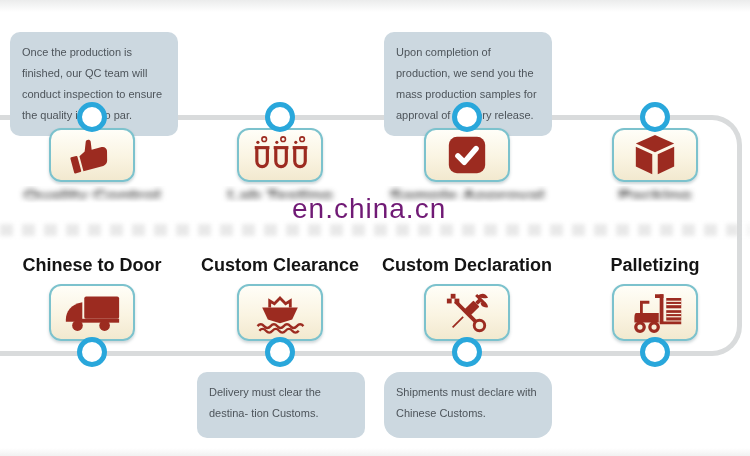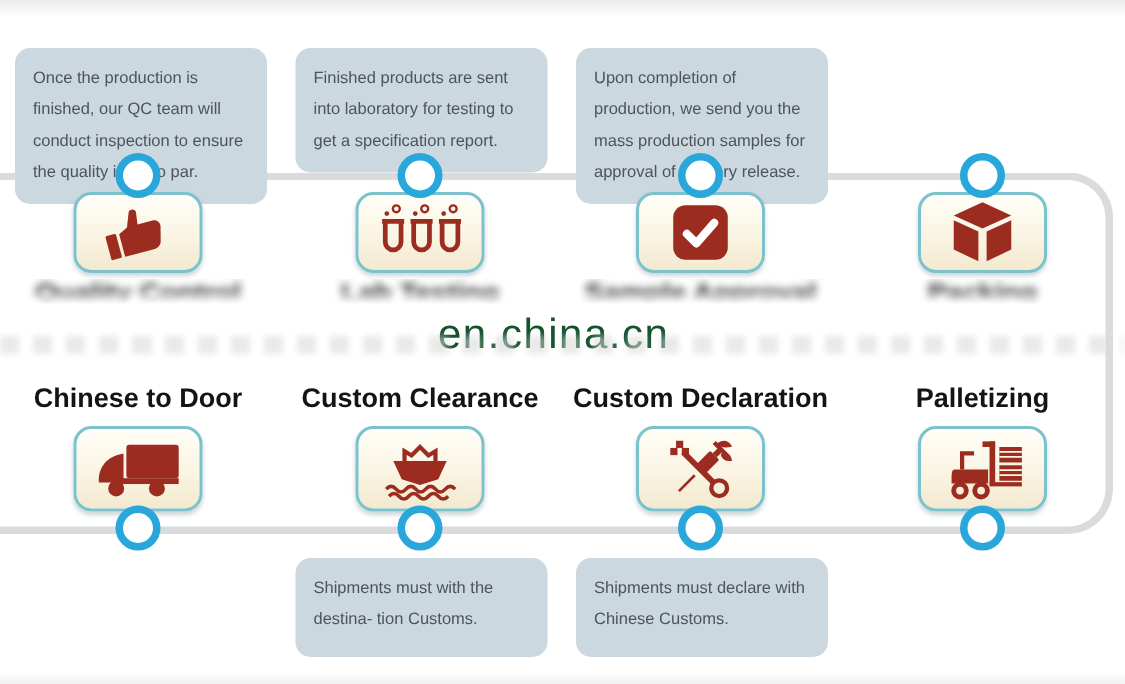--- a/index.html
+++ b/index.html
@@ -21,41 +21,38 @@
         background:linear-gradient(180deg,#fffef8 0%,#faf4e2 55%,#f2e9cf 100%);
         border:2px solid #7cc2cd;border-radius:12px;
         box-shadow:0 2px 3px rgba(60,90,100,.25);
         display:flex;align-items:center;justify-content:center;z-index:3;}
   .heading{position:absolute;width:190px;text-align:center;font-size:18px;
         font-weight:bold;color:#141414;z-index:2;}
   .blur-title{position:absolute;width:180px;text-align:center;font-size:19px;
         font-weight:bold;color:#2a2a2a;filter:blur(3px);z-index:2;
         -webkit-mask-image:linear-gradient(to bottom,#000 30%,rgba(0,0,0,0) 78%);
         mask-image:linear-gradient(to bottom,#000 30%,rgba(0,0,0,0) 78%);}
-  .watermark{position:absolute;left:292px;top:193px;font-size:28px;color:#14532d;
-        letter-spacing:1px;z-index:2;margin-top:14px;}
+  .watermark{position:absolute;left:292px;top:193px;font-size:28px;color:#701a75;
+        letter-spacing:1px;z-index:2;}
   .dash-row{position:absolute;left:0;top:224px;width:750px;height:12px;z-index:2;
         background:repeating-linear-gradient(90deg,#d7d7d7 0 13px,transparent 13px 22px);
         filter:blur(2px);opacity:.55;}
   svg{display:block;}
 </style>
 </head>
 <body>
 
 <div class="stage">
   <div class="top-fade"></div>
   <div class="bottom-fade"></div>
 
   <div class="flow-line"></div>
 
   <div class="note" style="left:10px;top:32px;">
     <span>Once the production is finished, our QC team will conduct inspection to ensure the quality is up to par.</span>
-  </div>
-  <div class="note" style="left:197px;top:32px;">
-    <span>Finished products are sent into laboratory for testing to get a specification report.</span>
   </div>
   <div class="note" style="left:384px;top:32px;">
     <span>Upon completion of production, we send you the mass production samples for approval of delivery release.</span>
   </div>
 
   <div class="node" style="left:77px;top:102px;"></div>
   <div class="node" style="left:265px;top:102px;"></div>
   <div class="node" style="left:452px;top:102px;"></div>
   <div class="node" style="left:640px;top:102px;"></div>
 
@@ -205,18 +202,18 @@
       </g>
     </svg>
   </div>
 
   <div class="node" style="left:77px;top:337px;"></div>
   <div class="node" style="left:265px;top:337px;"></div>
   <div class="node" style="left:452px;top:337px;"></div>
   <div class="node" style="left:640px;top:337px;"></div>
 
   <div class="note" style="left:197px;top:372px;">
-    <span>Shipments must with the destina- tion Customs.</span>
-  </div>
-  <div class="note" style="left:384px;top:372px;">
+    <span>Delivery must clear the destina- tion Customs.</span>
+  </div>
+  <div class="note" style="left:384px;top:372px;border-radius:16px;">
     <span>Shipments must declare with Chinese Customs.</span>
   </div>
 </div>
 
 </body></html>

